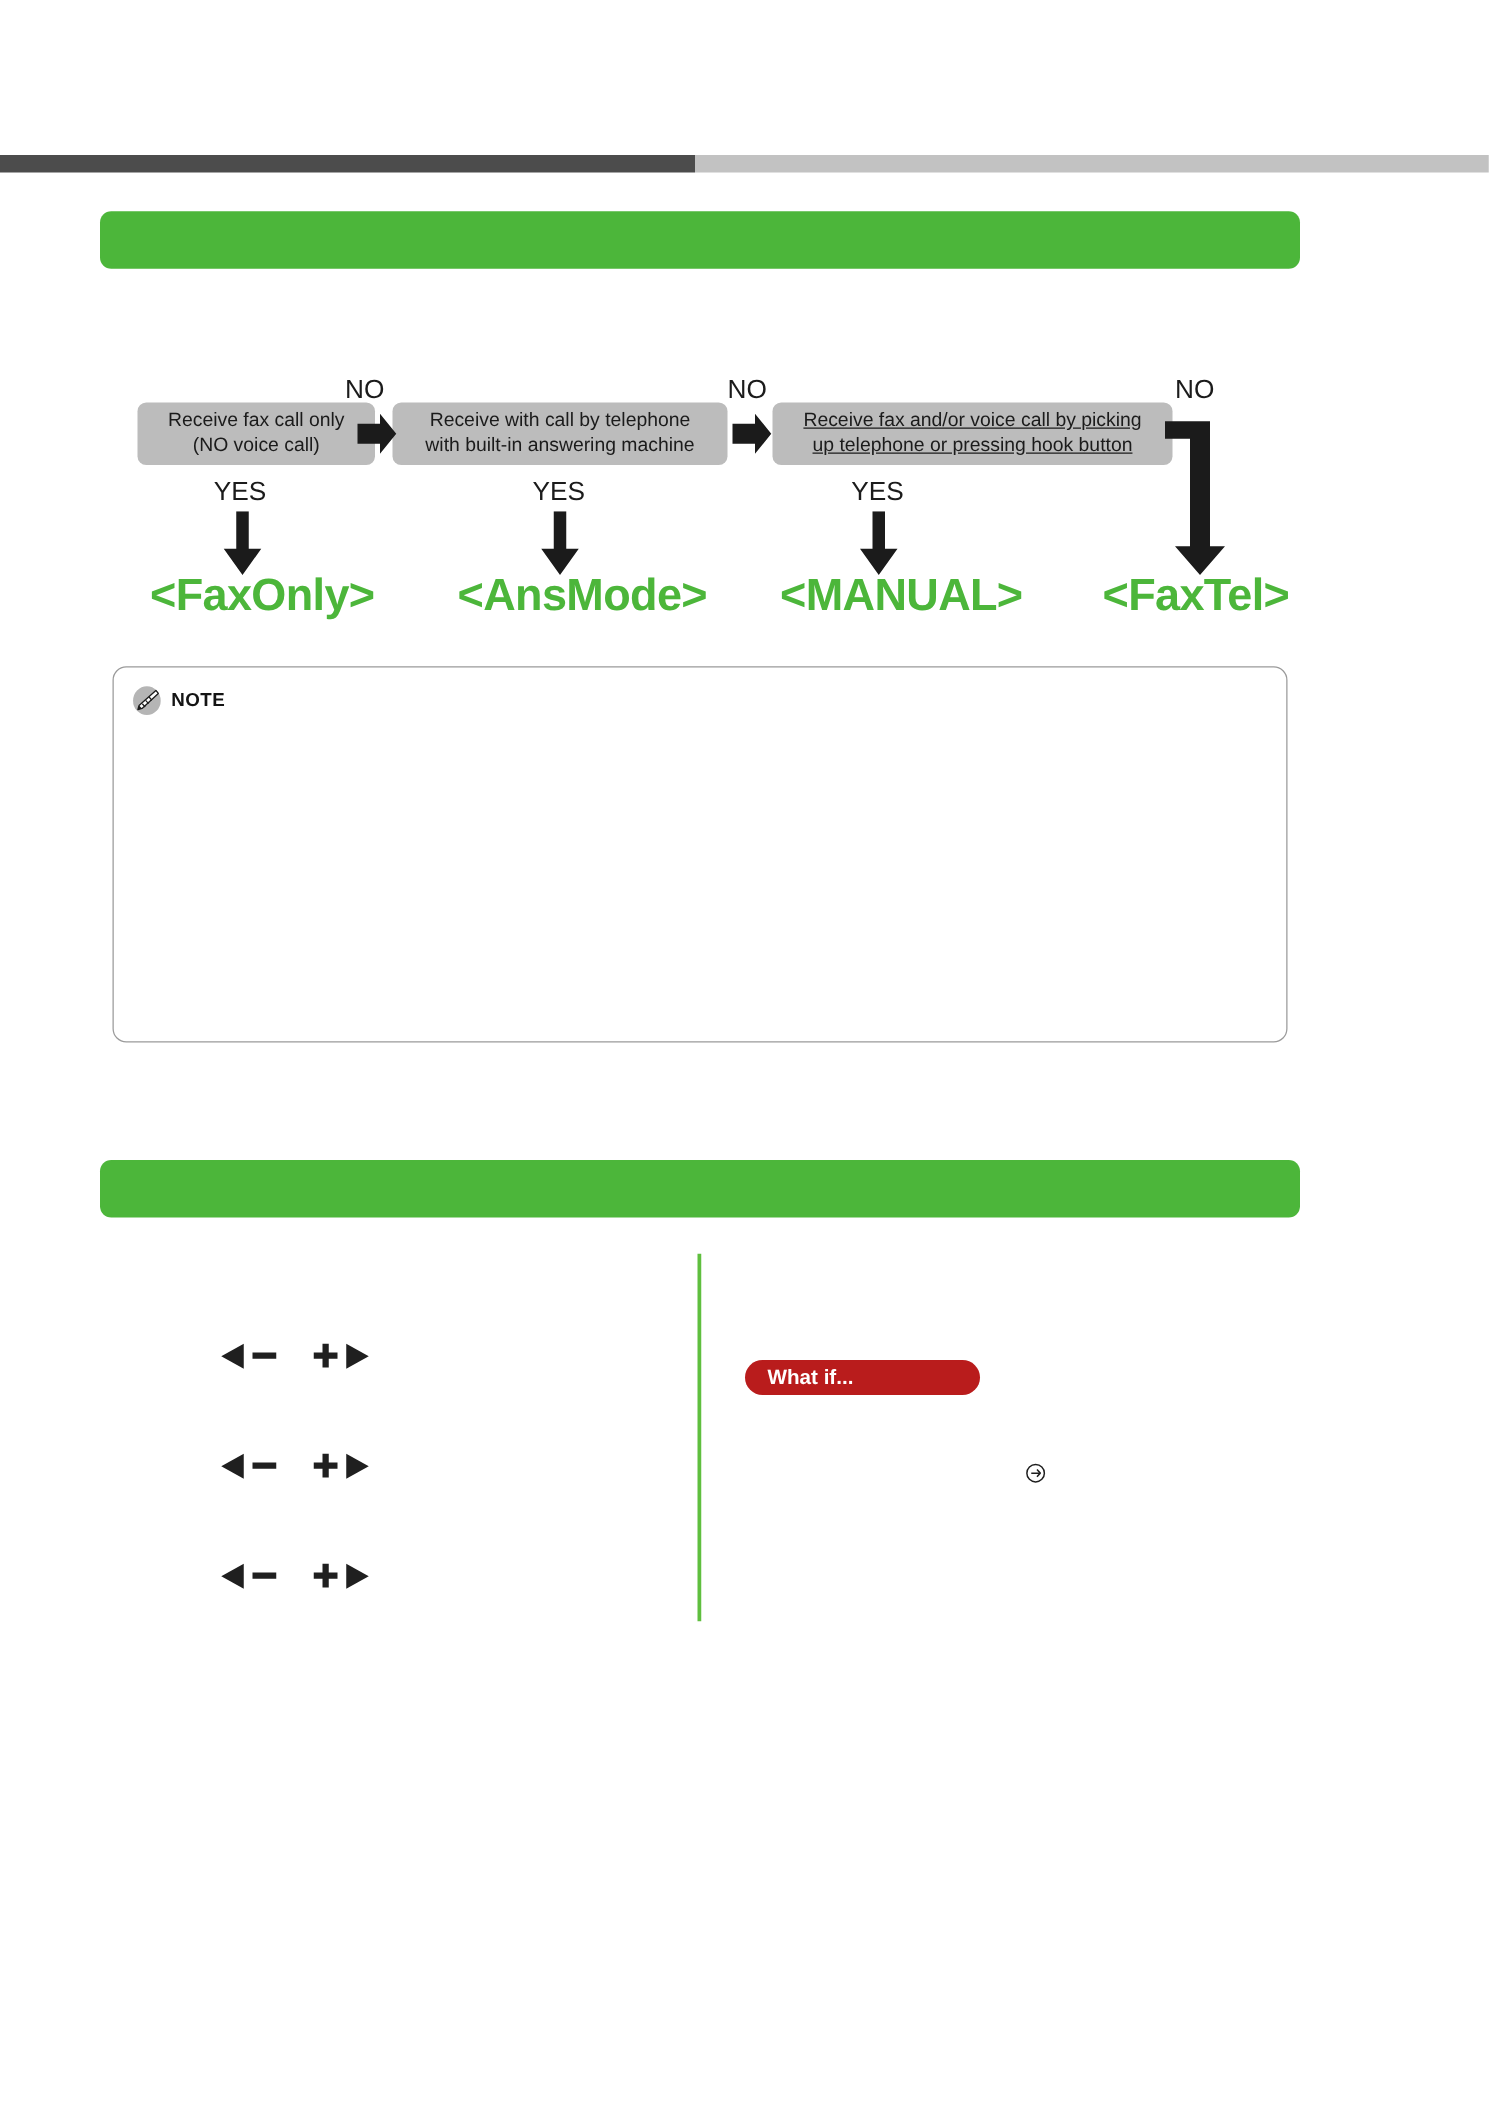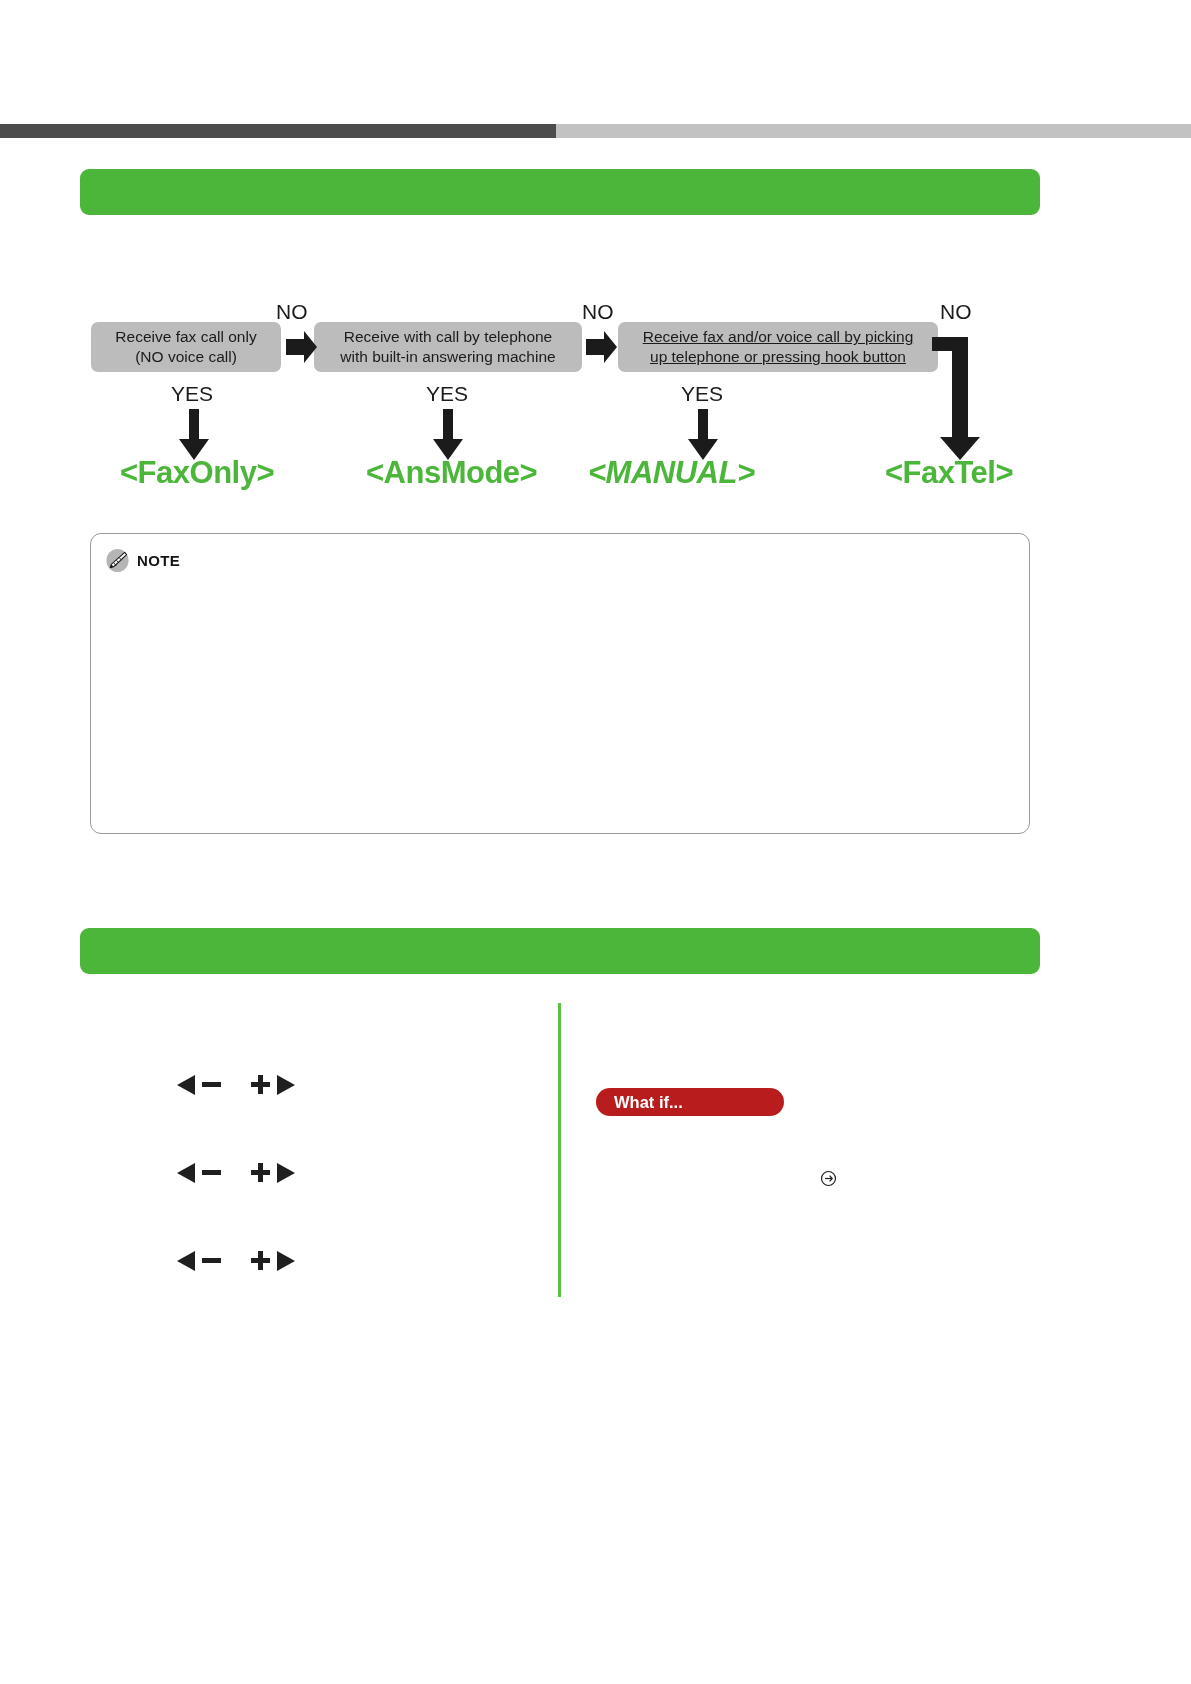--- a/index.html
+++ b/index.html
@@ -73,21 +73,21 @@
     align-items: center;
     justify-content: center;
     text-align: center;
     color: #1b1b1b;
     font-size: 15.5px;
     line-height: 1.28;
     padding: 5px 8px;
   }
   .flow-box .ln { display: block; }
 
-  .fb1 { left: 91px; top: 27px; width: 190px; height: 50px; }
+  .fb1 { left: 110px; top: 27px; width: 190px; height: 50px; }
   .fb2 { left: 314px; top: 27px; width: 268px; height: 50px; }
   .fb3 { left: 618px; top: 27px; width: 320px; height: 50px; text-decoration: underline; }
 
   
   .h-arrow {
     position: absolute;
     width: 34px;
     height: 40px;
     top: 32px;
   }
@@ -131,29 +131,29 @@
     left: 930px;
     top: 24px;
     width: 60px;
     height: 142px;
   }
 
   .mode-label {
     position: absolute;
     top: 160px;
     color: #4cb63a;
-    font-size: 31px;
+    font-size: 36px;
     font-weight: bold;
     letter-spacing: -0.5px;
     white-space: nowrap;
     text-align: center;
   }
   .ml1 { left: 120px; width: 150px; }
   .ml2 { left: 366px; width: 164px; }
-  .ml3 { left: 588px; width: 160px; font-style: italic; }
+  .ml3 { left: 624px; width: 160px; }
   .ml4 { left: 882px; width: 134px; }
 
   
   .note-box {
     position: absolute;
     left: 90px;
     top: 533px;
     width: 940px;
     height: 301px;
     border: 1.6px solid #9a9a9a;

